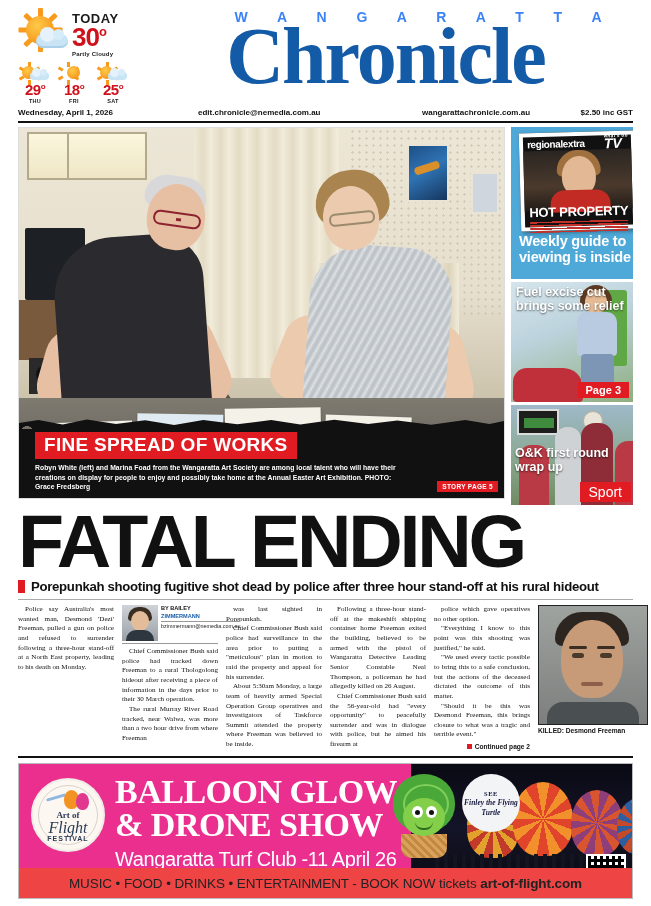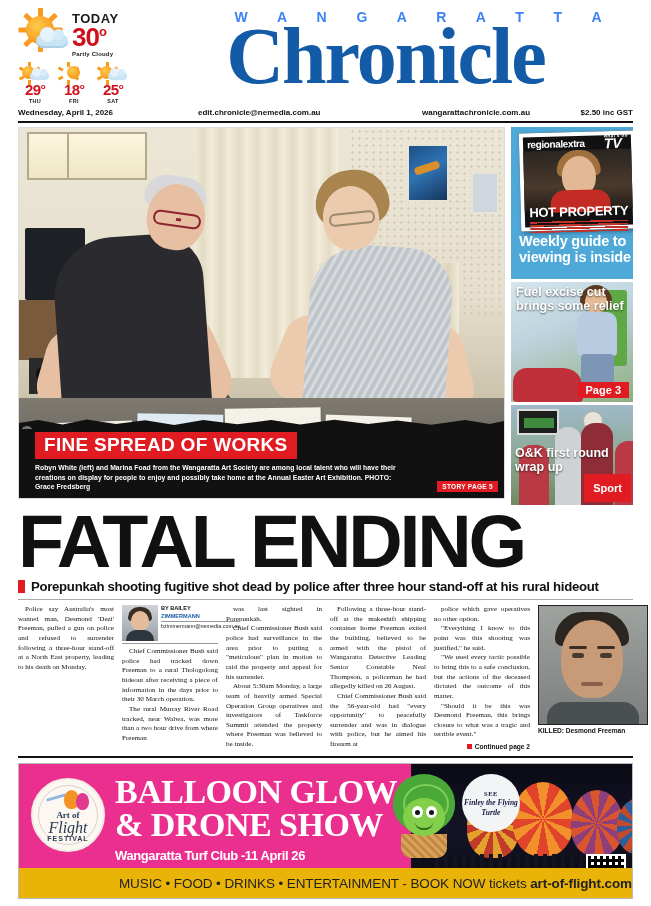--- a/index.html
+++ b/index.html
@@ -178,21 +178,21 @@
      background: linear-gradient(180deg,#9fb9c9 0%,#8aa88f 55%,#6f8a63 100%); }
   .sp-board { position:absolute; left:6px; top:4px; width:42px; height:26px; background:#1d1f1d; border:2px solid #dcdcdc; }
   .sp-board:after{content:"";position:absolute;left:5px;top:7px;width:30px;height:10px;background:#3f8c3f;}
   .sp-ball { position:absolute; left:72px; top:6px; width:20px; height:20px; border-radius:50%; background:#e8e5d8; border:1px solid #b9b3a0;}
   .sp-p1 { position:absolute; left:8px; top:40px; width:30px; height:60px; background:#b93a44; border-radius:12px 12px 0 0;}
   .sp-p2 { position:absolute; left:44px; top:22px; width:26px; height:78px; background:#cfd2d5; border-radius:12px 12px 0 0;}
   .sp-p3 { position:absolute; left:70px; top:18px; width:32px; height:82px; background:#8e2d38; border-radius:14px 14px 0 0;}
   .sp-p4 { position:absolute; left:104px; top:36px; width:30px; height:64px; background:#b93a44; border-radius:13px 13px 0 0;}
   .sport-text { position:absolute; left:4px; top:42px; font-size:12.5px; font-weight:bold; color:#fff; line-height:1.1;
                 text-shadow:0 1px 2px rgba(0,0,0,.65); }
-  .sport-badge { position:absolute; right:2px; bottom:3px; background:#e01b22; color:#fff; font-size:11px; font-weight:bold; padding:8px 9px;}
+  .sport-badge { position:absolute; right:2px; bottom:3px; background:#e01b22; color:#fff; font-size:14px; font-weight:normal; padding:2px 9px;}
 
   
   .headline-wrap { margin-top:6px; }
   .headline {
     font-family:"Liberation Sans", sans-serif;
     font-size:74px; font-weight:bold; letter-spacing:-3.2px;
     line-height:.84; color:#111; white-space:nowrap;
     transform: scaleX(1.02); transform-origin:left center;
   }
   .kicker { display:flex; align-items:center; gap:6px; margin-top:6px; }
@@ -241,21 +241,21 @@
      background:#fdf7f2; border:2px solid #f0ece6; }
   .aof-inner { position:absolute; inset:5px; border-radius:50%; border:1.5px solid #d9d2ca; }
   .aof-b1{position:absolute;left:31px;top:10px;width:15px;height:19px;background:#f39324;border-radius:50% 50% 45% 45%;}
   .aof-b2{position:absolute;left:43px;top:13px;width:13px;height:17px;background:#e0398f;border-radius:50% 50% 45% 45%;}
   .aof-plane{position:absolute;left:13px;top:16px;width:20px;height:3px;background:#8fb7e0;border-radius:2px;transform:rotate(-16deg);}
   .aof-t1{position:absolute;left:0;top:30px;width:100%;text-align:center;font-size:9px;font-weight:bold;color:#2b3c55;font-family:"Liberation Serif",serif;}
   .aof-t2{position:absolute;left:0;top:39px;width:100%;text-align:center;font-size:16px;font-style:italic;color:#2b3c55;font-family:"Liberation Serif",serif;}
   .aof-t3{position:absolute;left:0;top:55px;width:100%;text-align:center;font-size:7px;font-weight:bold;letter-spacing:1px;color:#2b3c55;}
   .ad-title { position:absolute; left:96px; top:12px; font-family:"Liberation Serif", serif;
       font-size:34px; font-weight:bold; color:#fff; line-height:.96; letter-spacing:-.5px; }
-  .ad-sub { position:absolute; left:96px; top:84px; font-size:13px; font-weight:bold; color:#fff; letter-spacing:-.4px; }
+  .ad-sub { position:absolute; left:96px; top:84px; font-size:20px; font-weight:normal; color:#fff; letter-spacing:-.4px; }
   .turtle { position:absolute; left:372px; top:8px; width:66px; height:86px; }
   .t-shell { position:absolute; left:2px; top:2px; width:62px; height:58px; background:#4aa838; border-radius:50% 50% 46% 46%; }
   .t-shell:after{content:"";position:absolute;left:10px;top:10px;width:42px;height:36px;border-radius:50%;border:2px solid #7fcf5a;}
   .t-face { position:absolute; left:12px; top:26px; width:42px; height:38px; background:#84cf4a; border-radius:50%; }
   .t-eye1{position:absolute;left:21px;top:34px;width:11px;height:12px;background:#fff;border-radius:50%;}
   .t-eye2{position:absolute;left:35px;top:34px;width:11px;height:12px;background:#fff;border-radius:50%;}
   .t-pup1{position:absolute;left:24px;top:38px;width:5px;height:5px;background:#111;border-radius:50%;}
   .t-pup2{position:absolute;left:38px;top:38px;width:5px;height:5px;background:#111;border-radius:50%;}
   .t-mouth{position:absolute;left:24px;top:50px;width:18px;height:8px;border-bottom:2px solid #2c6b1e;border-radius:0 0 10px 10px;}
   .t-basket{position:absolute;left:10px;top:62px;width:46px;height:24px;background:repeating-linear-gradient(45deg,#d9a25c 0 3px,#c2883f 3px 6px);border-radius:0 0 10px 10px;}
@@ -268,22 +268,22 @@
   .b2 { left:494px; top:18px; width:60px; height:74px; background: repeating-conic-gradient(from 10deg,#e0452c 0 20deg,#f2912b 20deg 40deg); }
   .b3 { left:552px; top:26px; width:52px; height:66px; background: repeating-conic-gradient(from 5deg,#8e3f7a 0 18deg,#d8552f 18deg 36deg); }
   .b4 { left:598px; top:34px; width:44px; height:56px; background: repeating-conic-gradient(from 0deg,#2f5e9e 0 18deg,#c44a2c 18deg 36deg); }
   .crowd { position:absolute; left:416px; bottom:30px; right:0; height:14px;
      background: repeating-linear-gradient(90deg, #121420 0 4px, transparent 4px 9px); }
   .qr { position:absolute; right:6px; bottom:4px; width:40px; height:40px; background:#fff;
      background-image:
        repeating-linear-gradient(90deg,#000 0 3px, transparent 3px 6px),
        repeating-linear-gradient(0deg,#000 0 3px, transparent 3px 6px);
      background-size:6px 6px, 6px 6px; border:2px solid #fff; }
-  .ad-footer { position:absolute; left:0; bottom:0; width:100%; height:30px; background:#eab308;
-     display:flex; align-items:center; justify-content:flex-end; }
+  .ad-footer { position:absolute; left:0; bottom:0; width:100%; height:30px; background:#ef4444;
+     display:flex; align-items:center; justify-content:center; }
   .ad-footer-text { font-size:13.5px; color:#222; letter-spacing:-.1px; }
   .ad-footer-text b { font-weight:bold; }
 </style>
 </head>
 <body>
 
 <div class="page">
 
   <div class="masthead">
 

